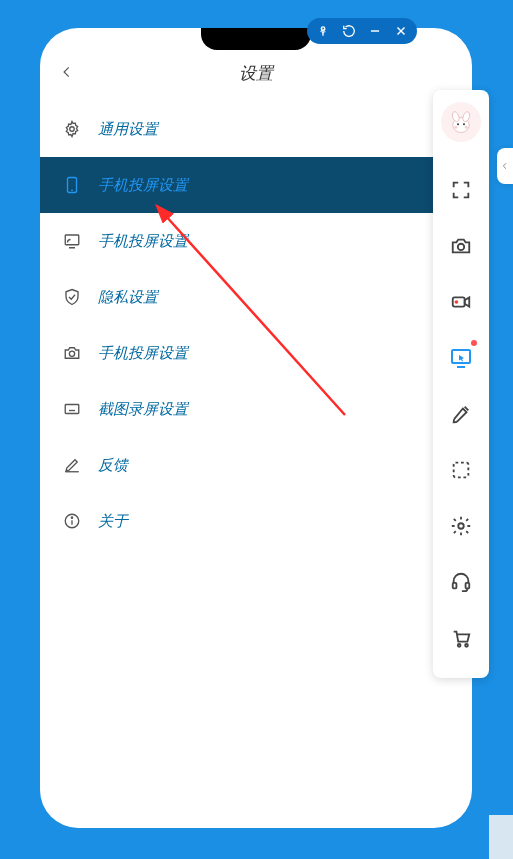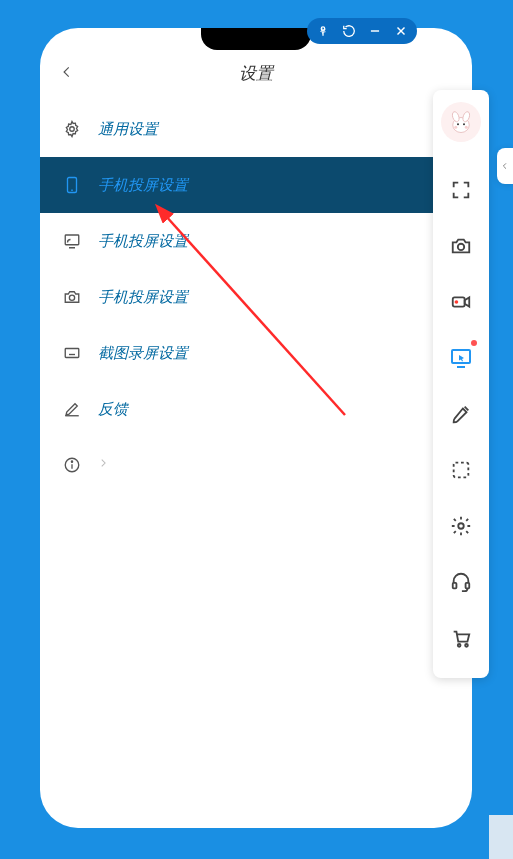--- a/index.html
+++ b/index.html
@@ -277,20 +277,32 @@
             </svg>
           </span>
           <span class="item-label">手机投屏设置</span>
           <span class="chevron"><svg width="10" height="16" viewBox="0 0 24 24" fill="none" stroke="currentColor" stroke-width="2.5">
               <polyline points="9 4 17 12 9 20"></polyline>
             </svg></span>
         </div>
         <div class="list-item">
           <span class="list-icon">
             <svg width="18" height="18" viewBox="0 0 24 24" fill="none" stroke="currentColor" stroke-width="1.8">
+              <path d="M12 2l8 3v6c0 5-3.5 9-8 11-4.5-2-8-6-8-11V5z"></path>
+              <polyline points="8 12 11 15 16 9"></polyline>
+            </svg>
+          </span>
+          <span class="item-label">隐私设置</span>
+          <span class="chevron"><svg width="10" height="16" viewBox="0 0 24 24" fill="none" stroke="currentColor" stroke-width="2.5">
+              <polyline points="9 4 17 12 9 20"></polyline>
+            </svg></span>
+        </div>
+        <div class="list-item">
+          <span class="list-icon">
+            <svg width="18" height="18" viewBox="0 0 24 24" fill="none" stroke="currentColor" stroke-width="1.8">
               <path d="M3 8h4l2-3h6l2 3h4v11H3z"></path>
               <circle cx="12" cy="13" r="3.5"></circle>
             </svg>
           </span>
           <span class="item-label">手机投屏设置</span>
           <span class="chevron"><svg width="10" height="16" viewBox="0 0 24 24" fill="none" stroke="currentColor" stroke-width="2.5">
               <polyline points="9 4 17 12 9 20"></polyline>
             </svg></span>
         </div>
         <div class="list-item">
@@ -321,20 +333,21 @@
             </svg></span>
         </div>
         <div class="list-item">
           <span class="list-icon">
             <svg width="18" height="18" viewBox="0 0 24 24" fill="none" stroke="currentColor" stroke-width="1.8">
               <circle cx="12" cy="12" r="9"></circle>
               <line x1="12" y1="11" x2="12" y2="17"></line>
               <circle cx="12" cy="7.5" r="0.8" fill="currentColor"></circle>
             </svg>
           </span>
+          <span class="item-label">关于</span>
           <span class="chevron"><svg width="10" height="16" viewBox="0 0 24 24" fill="none" stroke="currentColor" stroke-width="2.5">
               <polyline points="9 4 17 12 9 20"></polyline>
             </svg></span>
         </div>
       </div>
   </div>
 </div>
 
 <div class="edge-tab">
   <svg width="8" height="12" viewBox="0 0 24 24" fill="none" stroke="currentColor" stroke-width="3">

